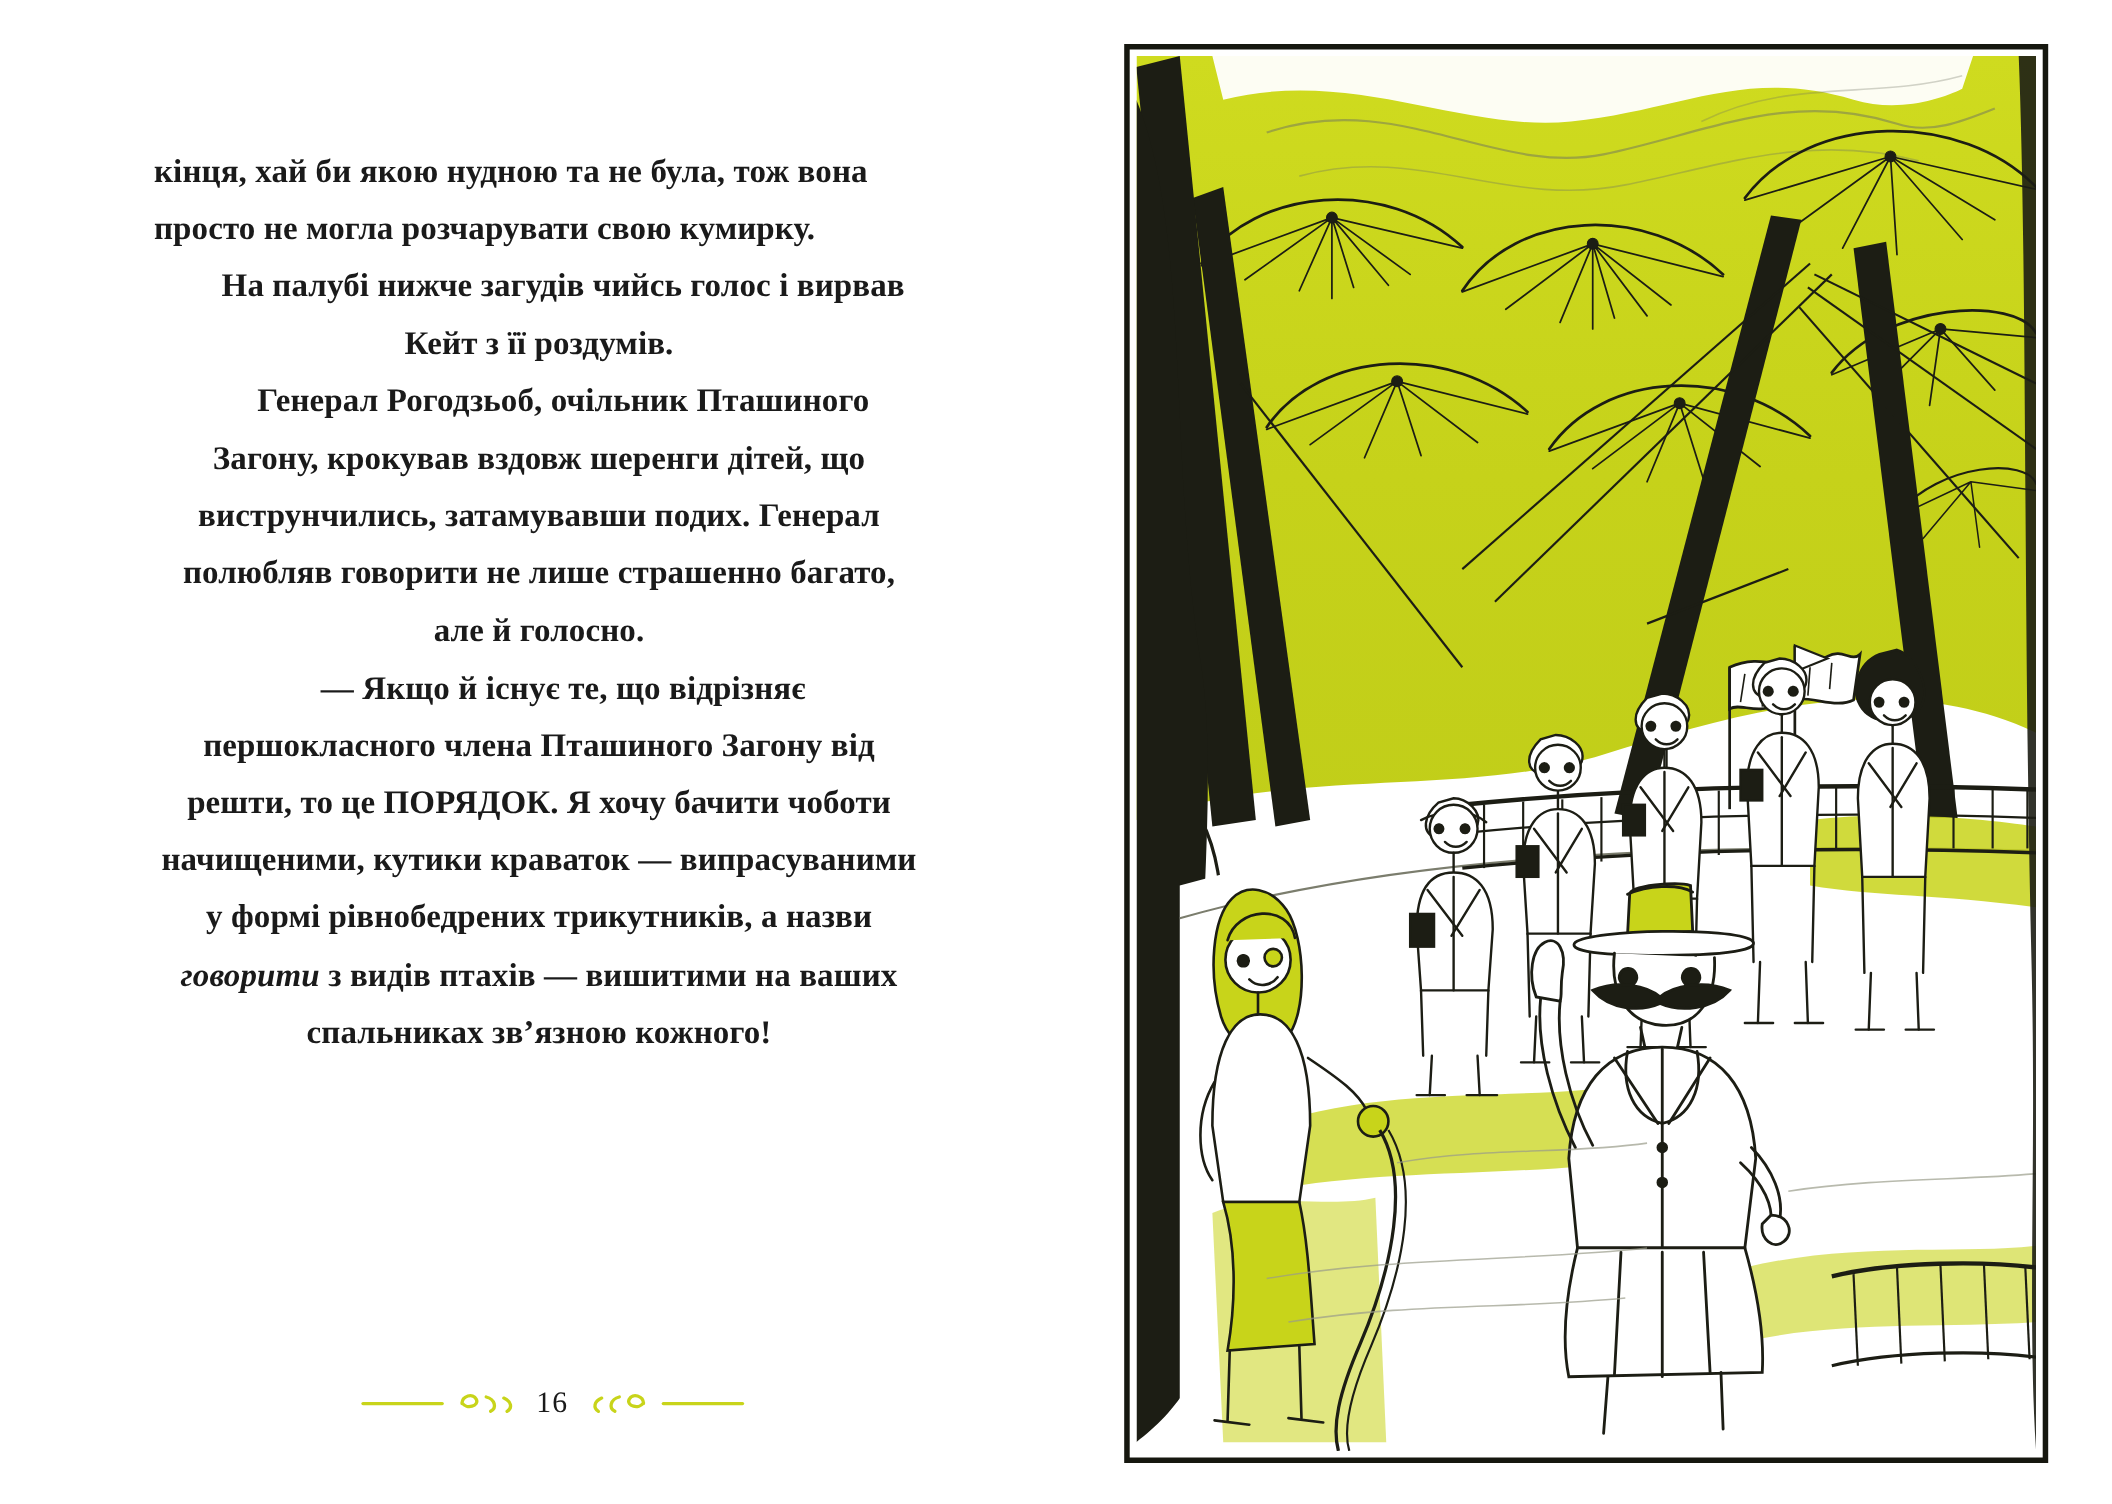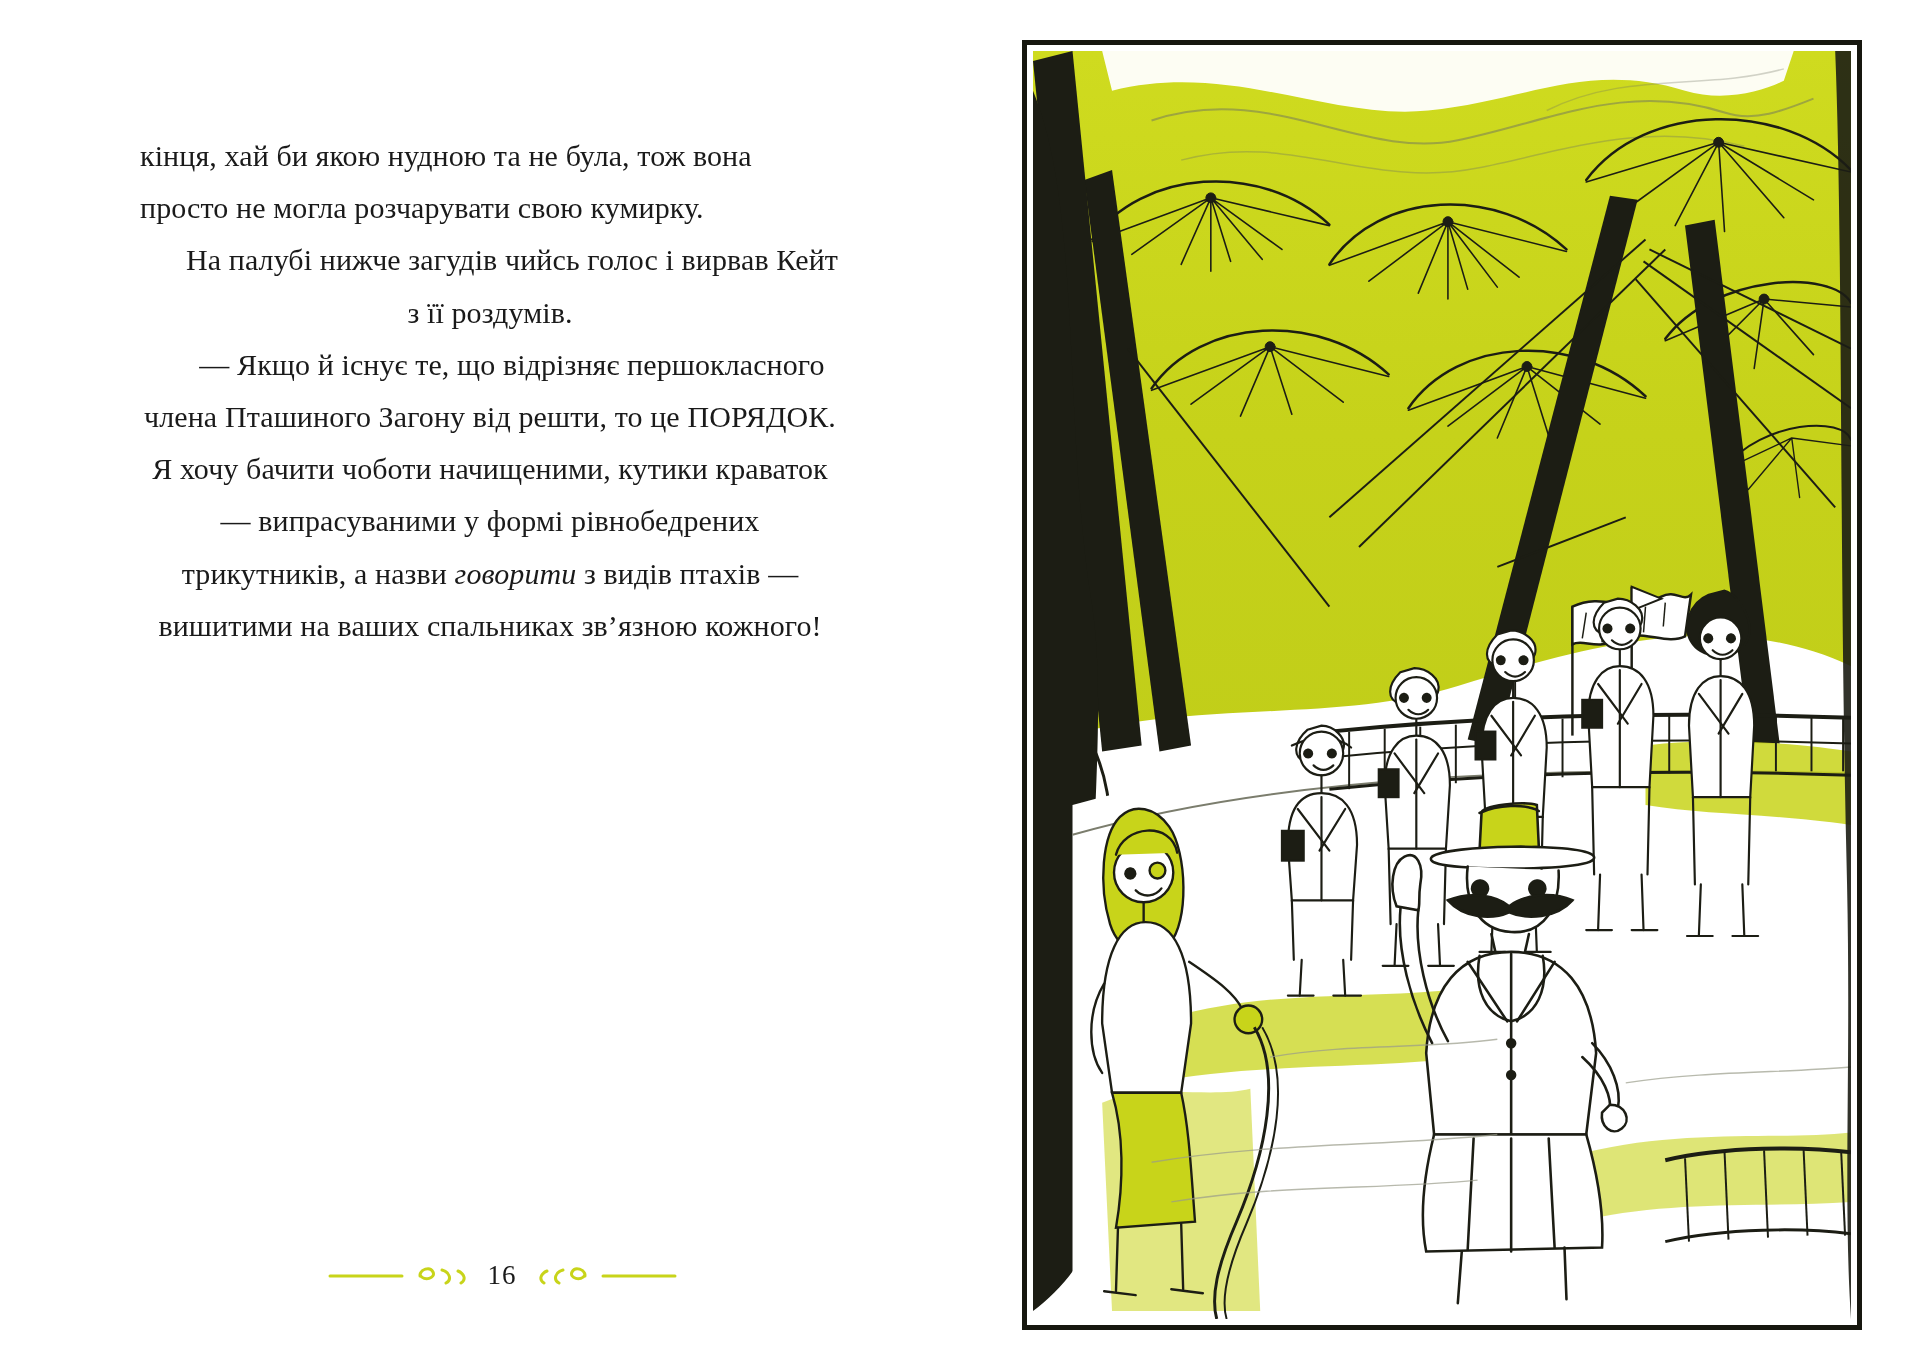--- a/index.html
+++ b/index.html
@@ -29,20 +29,21 @@
   }
   .body-text {
     font-size: 30px;
     line-height: 1.74;
     color: #1a1a1a;
     letter-spacing: 0.1px;
   }
   .body-text p {
     margin: 0;
     text-indent: 0;
+    font-weight: bold;
   }
   .body-text p.indent {
     text-indent: 44px;
     text-align: center;
   }
   .body-text em {
     font-style: italic;
   }
   
   .folio {
@@ -96,20 +97,21 @@
 </style>
 </head>
 <body>
 
 <div class="spread">
 
   <div class="page-left">
     <div class="body-text">
       <p>кінця, хай би якою нудною та не була, тож вона просто не могла розчарувати свою кумирку.</p>
       <p class="indent">На палубі нижче загудів чийсь голос і вирвав Кейт з її роздумів.</p>
+      <p class="indent">Генерал Рогодзьоб, очільник Пташиного Загону, крокував вздовж шеренги дітей, що виструнчились, затамувавши подих. Генерал полюбляв говорити не лише страшенно багато, але й голосно.</p>
       <p class="indent"><span>— Якщо й існує те, що відрізняє першокласного члена Пташиного Загону від решти, то це ПОРЯДОК. Я хочу бачити чоботи начищеними, кутики краваток — випрасуваними у формі рівнобедрених трикутників, а назви </span><em>говорити</em><span> з видів птахів — вишитими на ваших спальниках зв’язною кожного!</span></p>
     </div>
 
     <div class="folio">
       <svg class="orn" width="150" height="26" viewBox="0 0 150 26">
         <path d="M6 13 H78" stroke="#c8d41a" stroke-width="3" fill="none" stroke-linecap="round"></path>
         <path d="M96 13 c0 -7 10 -10 13 -4 c3 6 -9 10 -13 3" stroke="#c8d41a" stroke-width="3" fill="none" stroke-linecap="round"></path>
         <path d="M118 7 c8 2 10 10 4 13" stroke="#c8d41a" stroke-width="3" fill="none" stroke-linecap="round"></path>
         <path d="M134 8 c7 3 8 9 3 12" stroke="#c8d41a" stroke-width="3" fill="none" stroke-linecap="round"></path>
       </svg>

